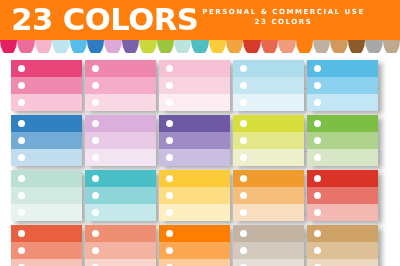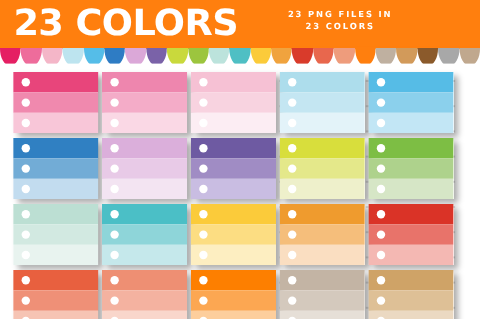--- a/index.html
+++ b/index.html
@@ -72,21 +72,21 @@
     width:7px; height:7px; margin-top:-3.5px;
     background:#ffffff; border-radius:50%;
   }
 </style>
 </head>
 <body>
 
 <div id="banner">
   <div id="banner-title">23 COLORS</div>
   <div id="banner-sub">
-    <div>23 PNG FILES IN</div>
+    <div>PERSONAL &amp; COMMERCIAL USE</div>
     <div>23 COLORS</div>
   </div>
 </div>
 
 <div id="scallop-bar"></div>
 <div id="scallop-strip">
     <div class="scallop" style="background: rgb(229, 31, 99);"></div>
     <div class="scallop" style="background: rgb(238, 108, 155);"></div>
     <div class="scallop" style="background: rgb(244, 182, 200);"></div>
     <div class="scallop" style="background: rgb(189, 228, 239);"></div>

